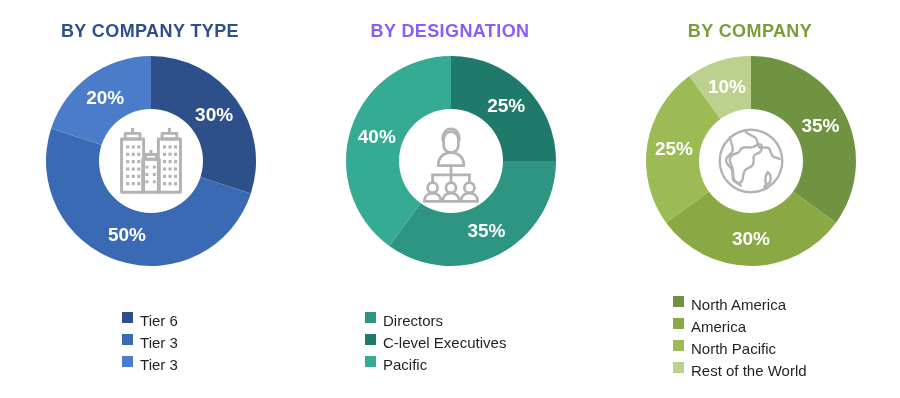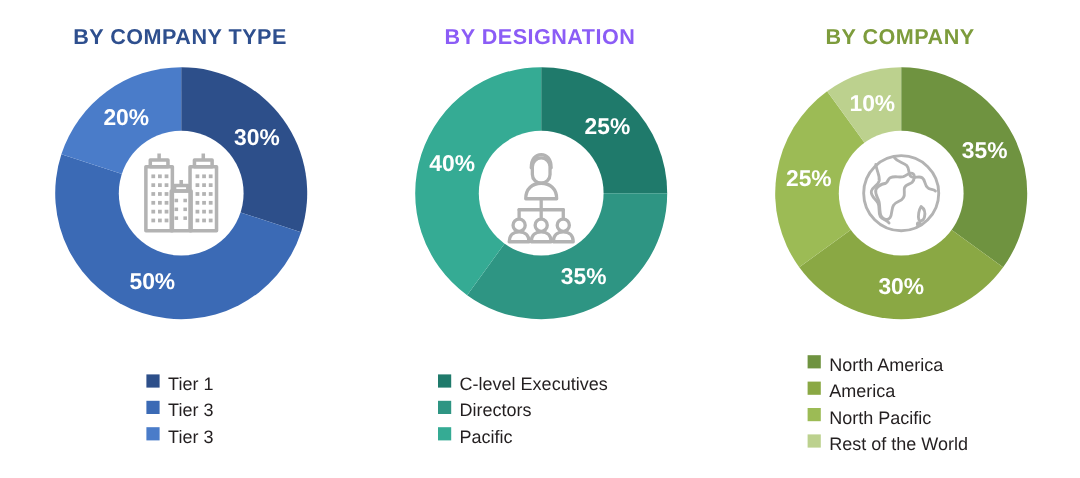--- a/index.html
+++ b/index.html
@@ -183,21 +183,21 @@
             <rect x="52" y="63" width="3.2" height="3.2"></rect>
           <rect x="44" y="71" width="3.2" height="3.2"></rect>
             <rect x="52" y="71" width="3.2" height="3.2"></rect>
         </g>
       </svg>
     </div>
 
     <div class="legend legend-center">
       <div class="legend-rows" id="legend-0"><div class="legend-row">
             <span class="swatch" style="background: rgb(45, 79, 138);"></span>
-            <span class="legend-label">Tier 1</span>
+            <span class="legend-label">Tier 6</span>
           </div><div class="legend-row">
             <span class="swatch" style="background: rgb(59, 106, 181);"></span>
             <span class="legend-label">Tier 3</span>
           </div><div class="legend-row">
             <span class="swatch" style="background: rgb(74, 124, 201);"></span>
             <span class="legend-label">Tier 3</span>
           </div></div>
     </div>
   </div>
 
@@ -234,25 +234,25 @@
           <path d="M41 94 c0 -6 4 -9 9 -9 s9 3 9 9 z"></path>
           <circle cx="70" cy="79" r="5.5"></circle>
           <path d="M61 94 c0 -6 4 -9 9 -9 s9 3 9 9 z"></path>
         </g>
       </svg>
     </div>
 
     <div class="legend" style="left:0;">
       <div style="padding-left:65px;">
         <div class="legend-rows" id="legend-1"><div class="legend-row">
+              <span class="swatch" style="background: rgb(46, 149, 131);"></span>
+              <span class="legend-label">Directors</span>
+            </div><div class="legend-row">
               <span class="swatch" style="background: rgb(31, 122, 107);"></span>
               <span class="legend-label">C-level Executives</span>
-            </div><div class="legend-row">
-              <span class="swatch" style="background: rgb(46, 149, 131);"></span>
-              <span class="legend-label">Directors</span>
             </div><div class="legend-row">
               <span class="swatch" style="background: rgb(53, 171, 148);"></span>
               <span class="legend-label">Pacific</span>
             </div></div>
       </div>
     </div>
   </div>
 
   <div class="panel panel-3">
     <div class="panel-title t-green">BY COMPANY</div>

